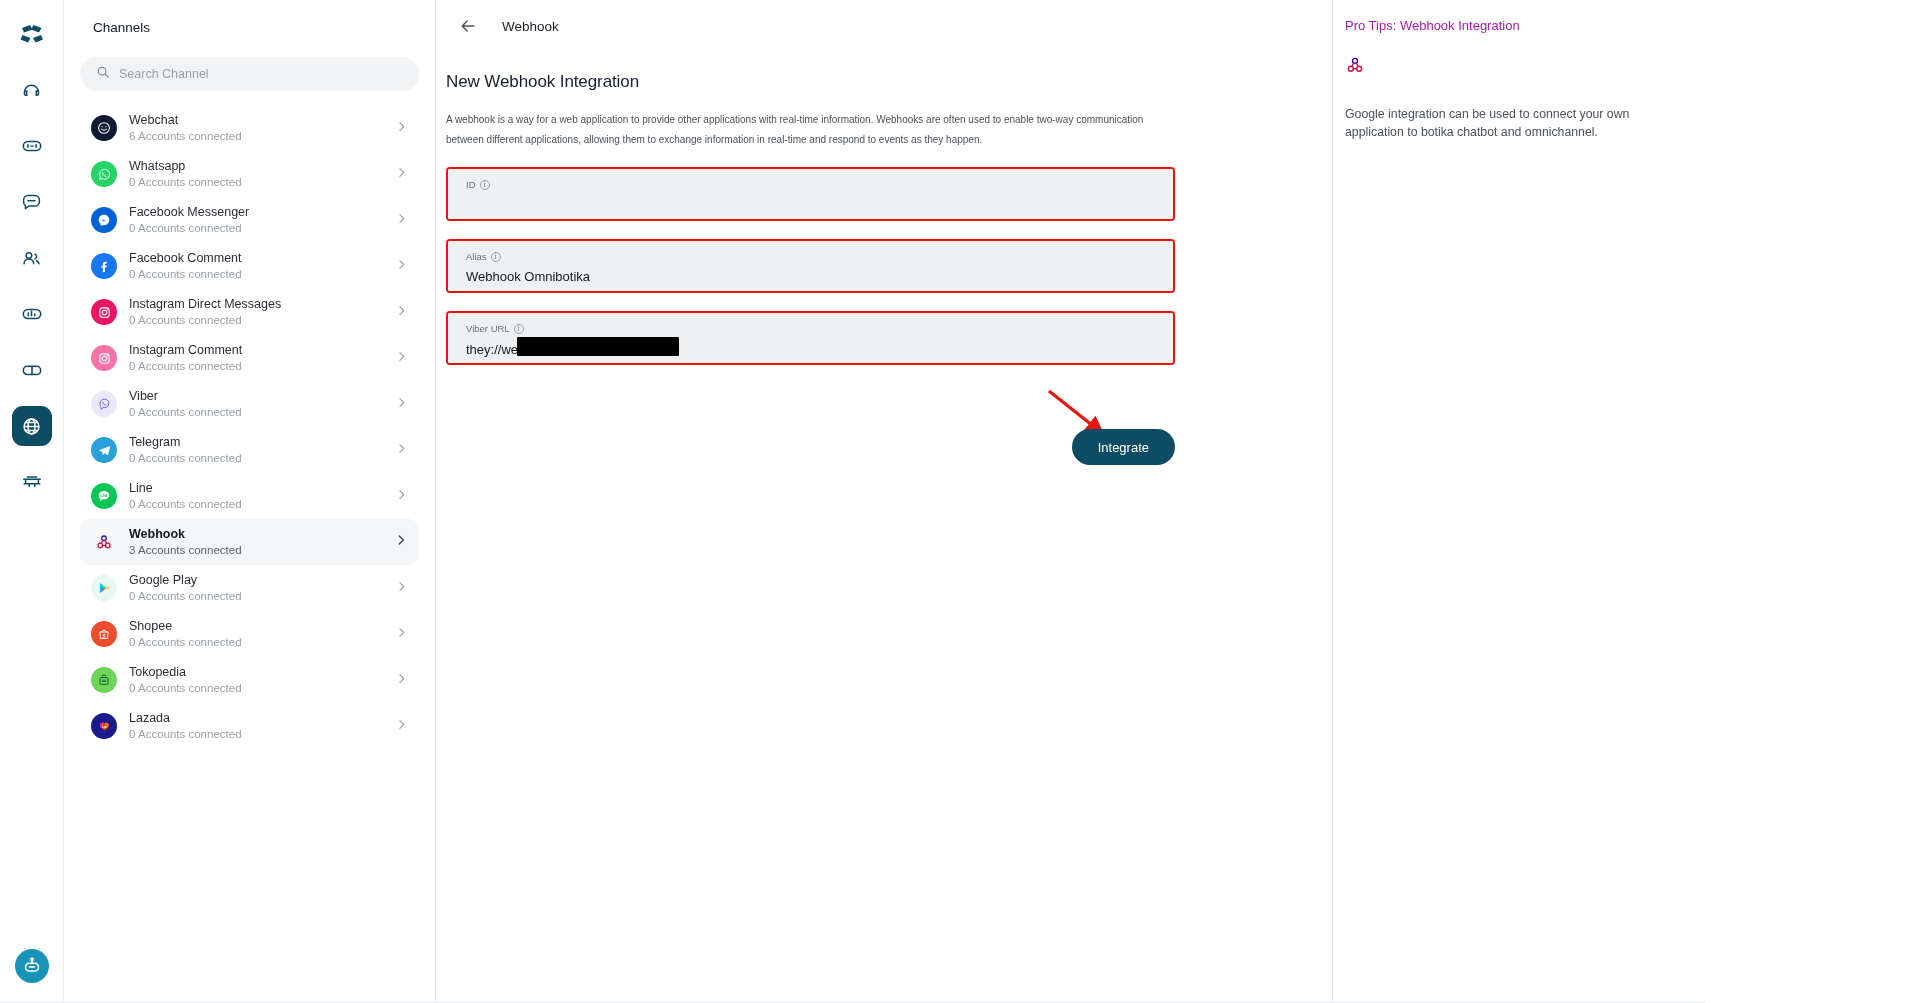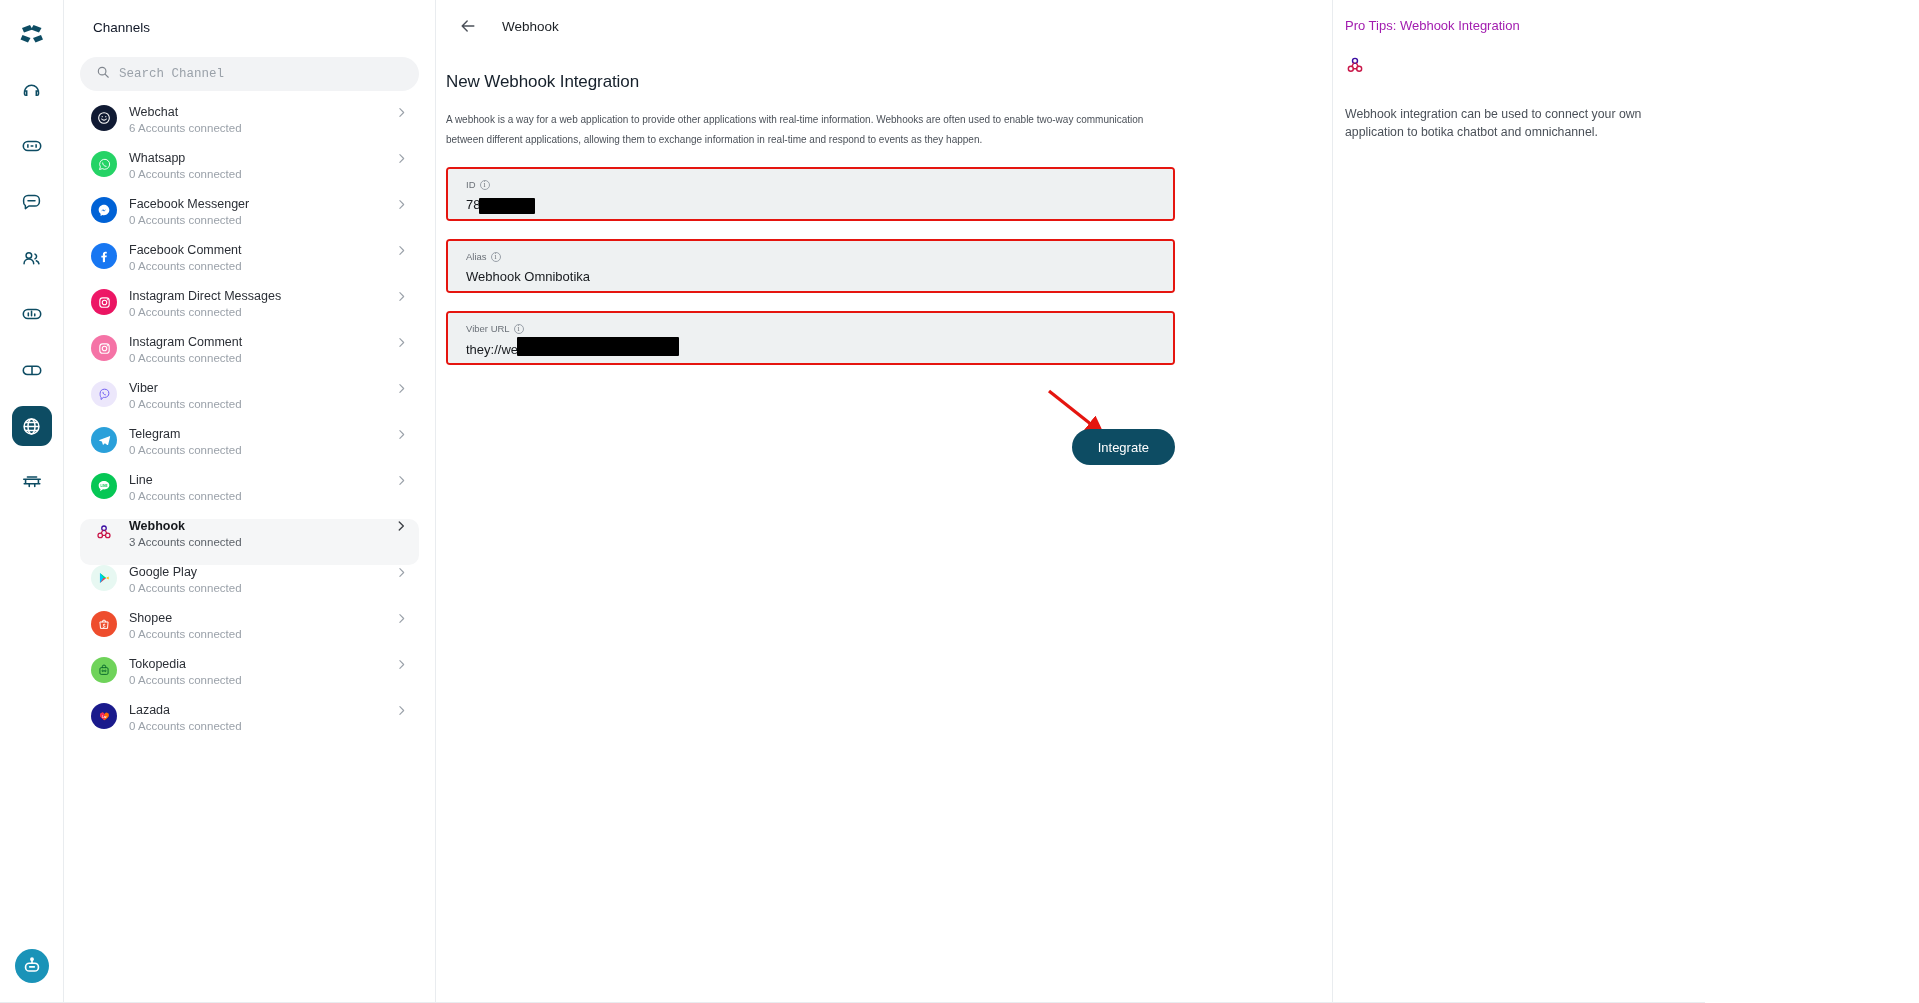--- a/index.html
+++ b/index.html
@@ -50,24 +50,24 @@
     padding: 20px 0 0 13px;
   }
   .search-box {
     margin: 22px 0 14px 0;
     height: 34px; border-radius: 17px;
     background: #f2f3f5;
     display: flex; align-items: center; gap: 9px;
     padding: 0 16px;
     cursor: text;
   }
-  .search-box .ph { font-size: 12.5px; color: #9aa1a9; font-family: Liberation Mono, monospace; }
+  .search-box .ph { font-size: 12.5px; color: #9aa1a9; }
   .ch-list { }
   .ch-item {
-    display: flex; gap: 12px;
+    display: flex; align-items: center; gap: 12px;
     height: 46px; border-radius: 10px;
     padding: 0 11px 0 11px;
     cursor: pointer;
     margin-bottom: 0px;
     position: relative;
   }
   .ch-item.selected { background: #f5f6f7; }
   .ch-icon { width: 26px; height: 26px; border-radius: 50%; flex: 0 0 26px;
              display:flex; align-items:center; justify-content:center; overflow:hidden; }
   .ch-text { flex: 1 1 auto; min-width: 0; }
@@ -549,23 +549,20 @@
     <div class="main-body">
       <div class="page-title">New Webhook Integration</div>
       <div class="desc">A webhook is a way for a web application to provide other applications with real-time information. Webhooks are often used to enable two-way communication between different applications, allowing them to exchange information in real-time and respond to events as they happen.</div>
 
       <div class="field-wrap">
         <div class="field">
           <div class="field-label">
             <span>ID</span>
             <i class="info-i">i</i>
           </div>
-          <div class="field-value">
-            <span>78</span><span class="redact" style="width:56px;height:16px;margin-left:-1px;"></span>
-          </div>
         </div>
       </div>
 
       <div class="field-wrap">
         <div class="field">
           <div class="field-label">
             <span>Alias</span>
             <i class="info-i">i</i>
           </div>
           <div class="field-value">Webhook Omnibotika</div>
@@ -603,18 +600,18 @@
   <div class="protips">
     <div class="protips-title">Pro Tips: Webhook Integration</div>
     <div class="protips-icon">
       <svg width="20" height="20" viewBox="0 0 24 24" fill="none">
         <circle cx="7" cy="16.5" r="3" stroke="#c9184a" stroke-width="1.7"></circle>
         <circle cx="17" cy="16.5" r="3" stroke="#c9184a" stroke-width="1.7"></circle>
         <circle cx="12" cy="7" r="3" stroke="#3a0ca3" stroke-width="1.7"></circle>
         <path d="M10.4 9.6 L8.3 13.6 M13.6 9.6 L15.7 13.6 M10 16.5 h4" stroke="#c9184a" stroke-width="1.7" stroke-linecap="round"></path>
       </svg>
     </div>
-    <div class="protips-text">Webhook integration can be used to connect your own application to botika chatbot and omnichannel.</div>
+    <div class="protips-text">Google integration can be used to connect your own application to botika chatbot and omnichannel.</div>
   </div>
 
   <div class="scroll-gutter"></div>
   <div class="bottom-rule"></div>
 </div>
 
 </body></html>

